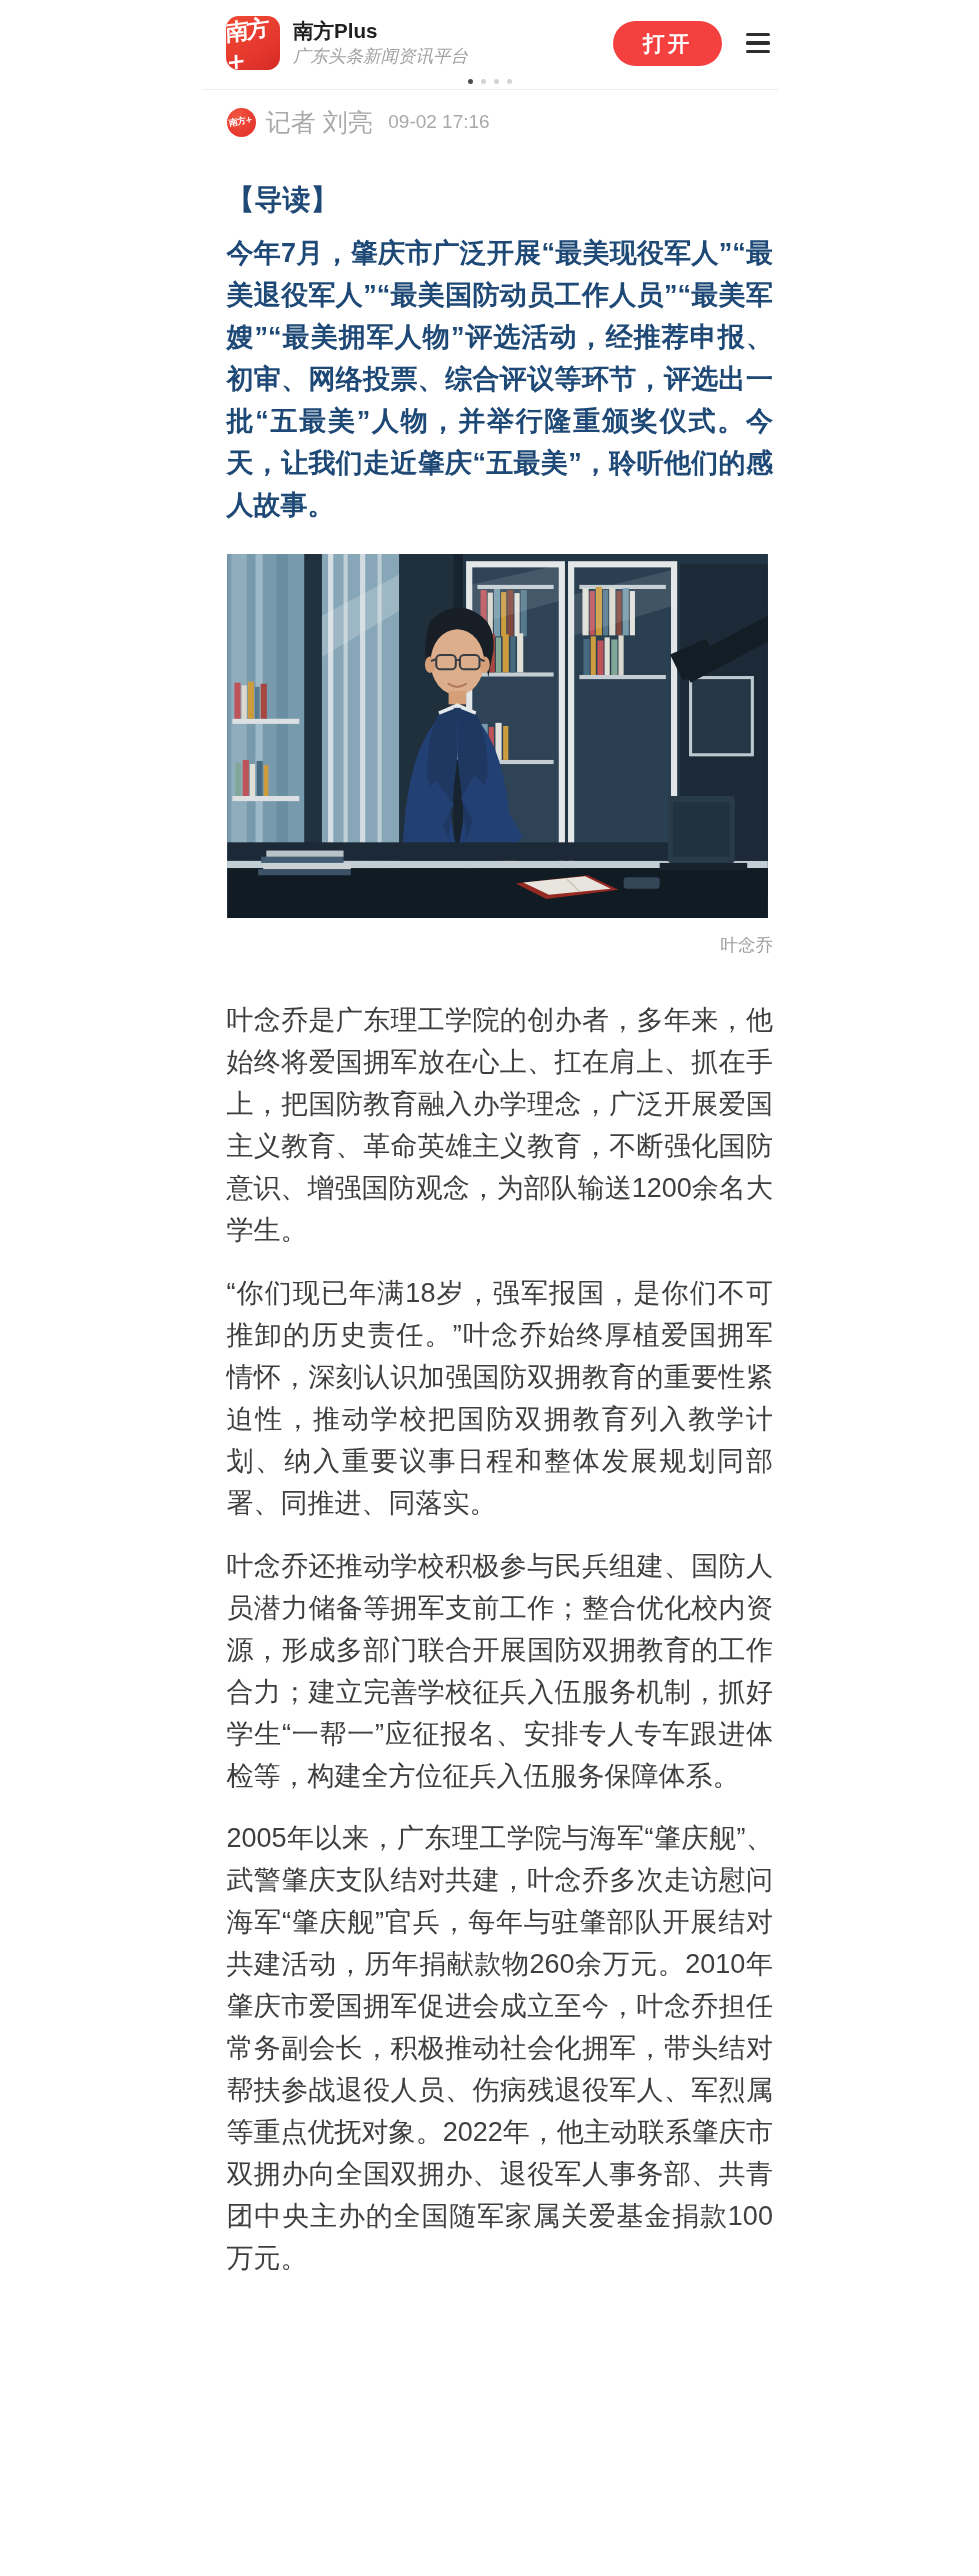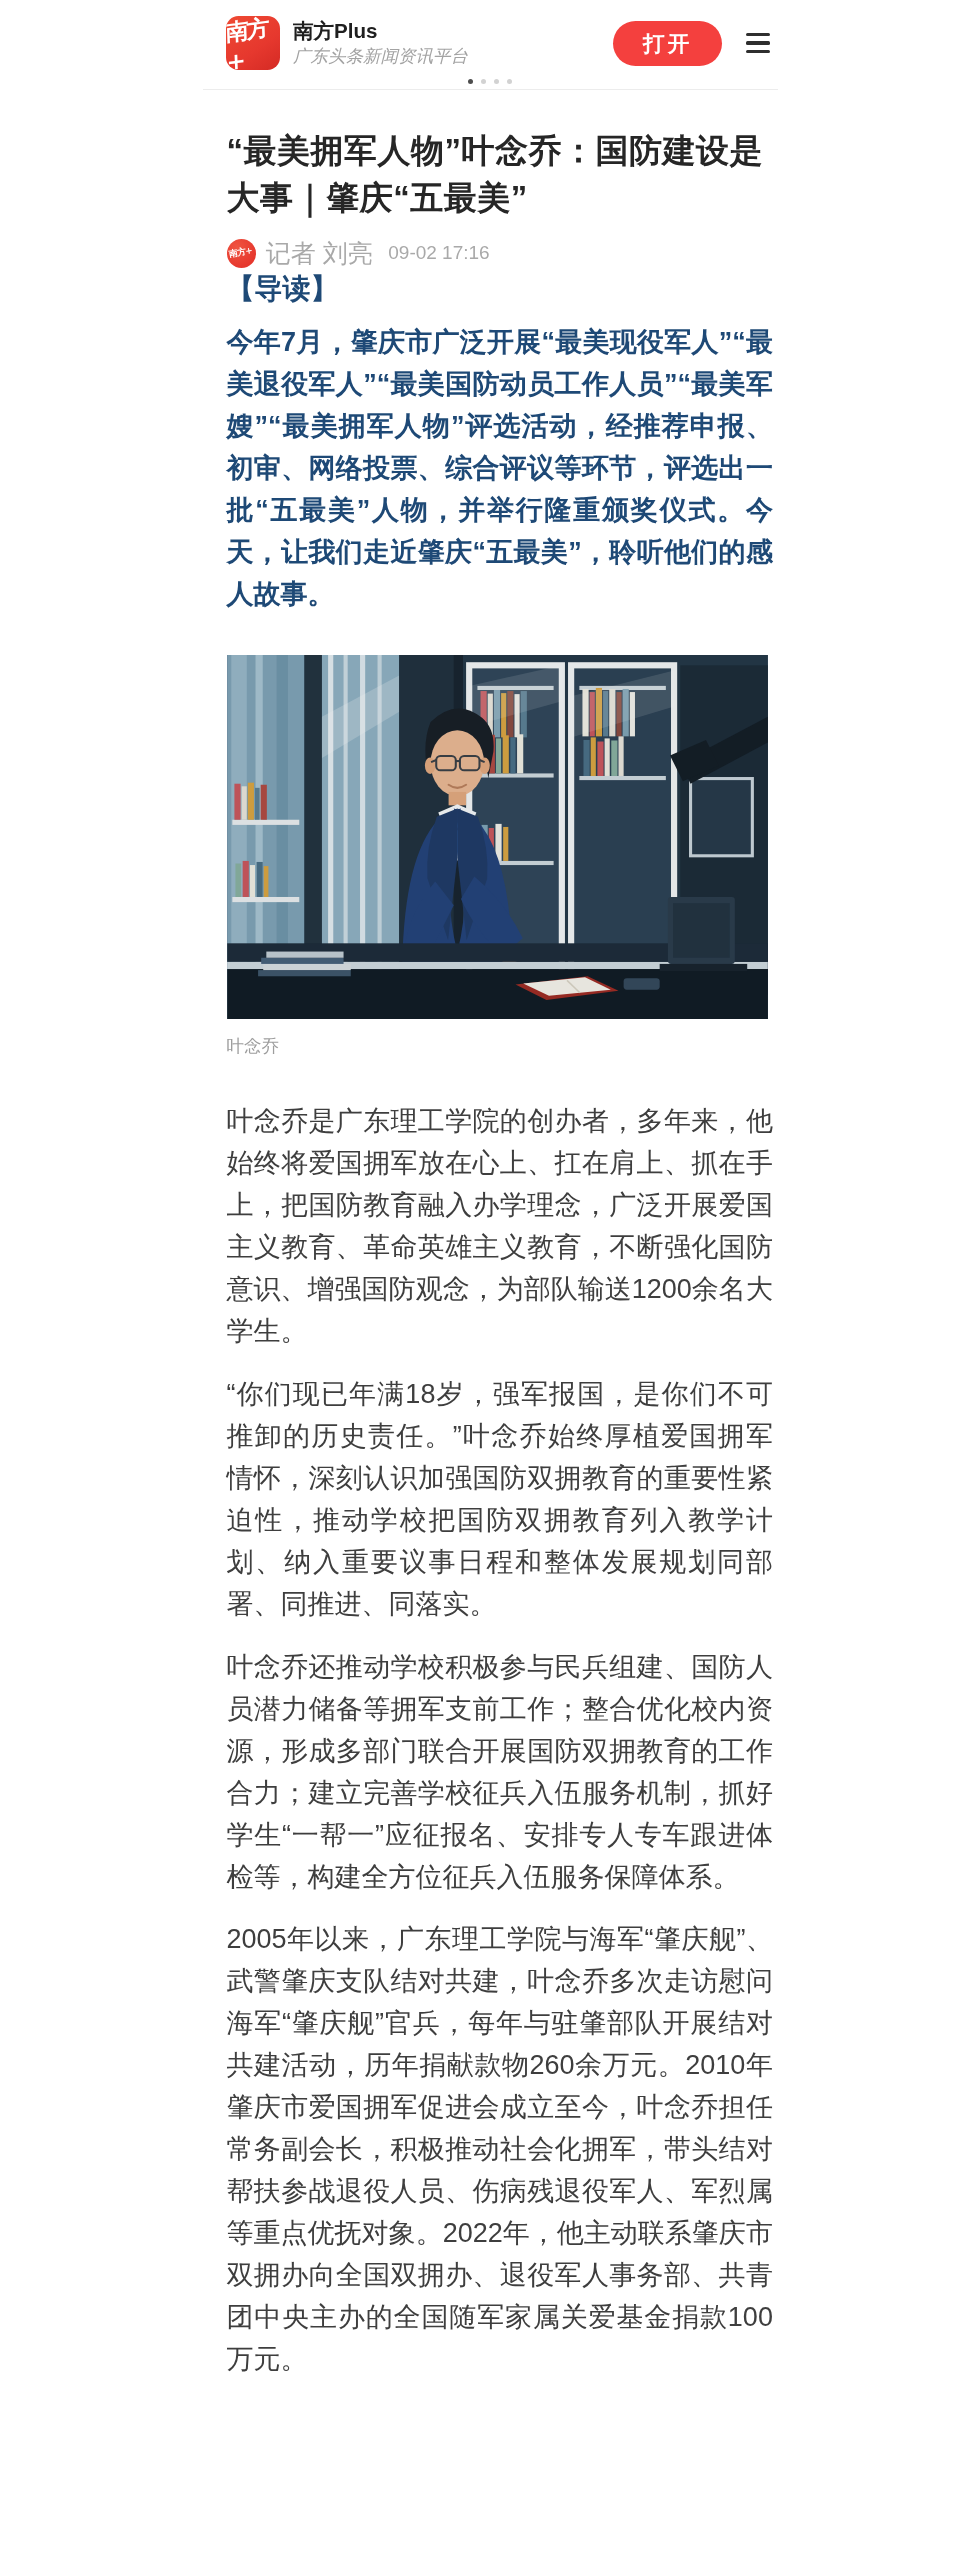--- a/index.html
+++ b/index.html
@@ -60,27 +60,27 @@
   .avatar{
     width:29px;height:29px;border-radius:50%;flex:0 0 auto;
     background:radial-gradient(circle at 35% 30%,#f05440,var(--brand-red) 70%);
     color:#fff;display:flex;align-items:center;justify-content:center;
     font-size:8.8px;font-weight:bold;overflow:hidden;
   }
   .avatar .glyph{transform:rotate(-10deg);letter-spacing:-0.5px;font-family:"DejaVu Serif",serif;}
   .byline-author{margin-left:10.3px;font-size:25px;color:var(--muted);}
   .byline-time{margin-left:15.5px;font-size:19px;color:var(--muted);text-align:center;}
 
-  .lead-label{font-size:28px;font-weight:bold;color:var(--lead-blue);}
+  .lead-label{margin-top:42px;font-size:28px;font-weight:bold;color:var(--lead-blue);}
   .lead-paragraph{
     margin-top:13.4px;font-size:27px;line-height:42px;font-weight:bold;
     color:var(--lead-blue);text-align:justify;
   }
 
-  .photo-figure{margin-top:40px;}
+  .photo-figure{margin-top:28px;text-align:right;}
   .photo-frame{width:541px;height:364px;display:block;}
   .photo-caption{margin-top:15.5px;font-size:17.5px;color:#9d9d9d;}
 
   .body-paragraph{
     font-size:27px;line-height:42px;color:var(--body-text);
     margin-top:20.6px;text-align:justify;
   }
   .body-paragraph.first{margin-top:42px;}
 </style>
 </head>
@@ -108,21 +108,20 @@
   <div class="dots-row">
     <span class="dot active"></span>
     <span class="dot"></span>
     <span class="dot"></span>
     <span class="dot"></span>
   </div>
   <div class="divider"></div>
 
   <article class="article">
 
-    <h1 class="page-title">“最美拥军人物”叶念乔：国防建设是大事｜肇庆“五最美”</h1>
 
     <div class="byline">
       <div class="avatar">
         <span class="glyph">南方+</span>
       </div>
       <span class="byline-author">记者 刘亮</span>
       <span class="byline-time">09-02 17:16</span>
     </div>
 
     <div class="lead-label">【导读】</div>

